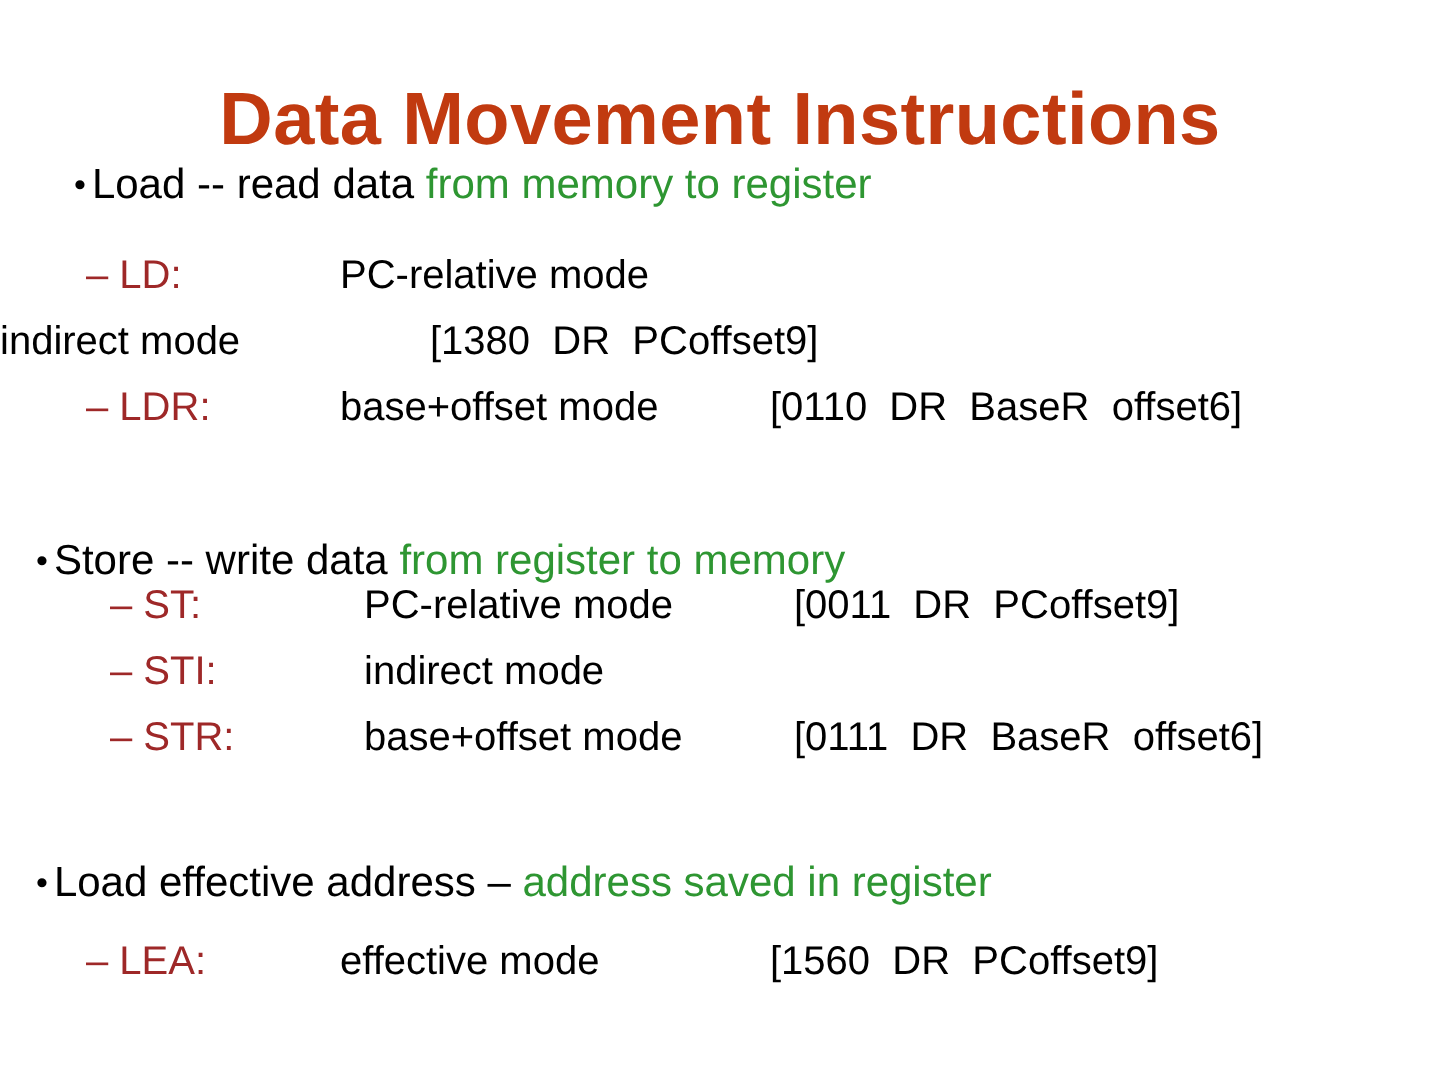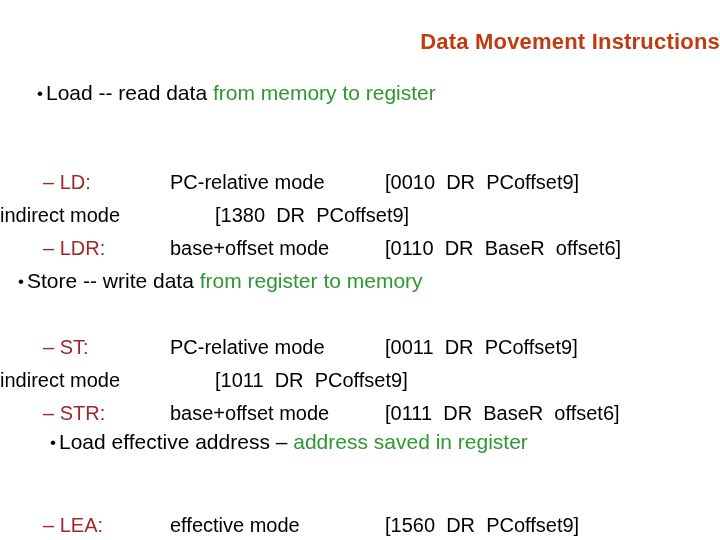--- a/index.html
+++ b/index.html
@@ -7,44 +7,44 @@
     width: 720px; height: 540px;
     background: var(--background, #FFFFFF);
     font-family: "Liberation Sans", sans-serif;
     position: relative;
     overflow: hidden;
     color: var(--body-text, #000000);
   }
   .slide-title {
     position: absolute;
     top: 14px; left: 0; right: 0;
-    text-align: right;
-    font-size: 22px;
+    text-align: center;
+    font-size: 37px;
     font-weight: bold;
     color: var(--title, #C13A10);
     letter-spacing: 0.2px;
   }
   .bullet-line {
     position: absolute;
     left: 18px; right: 10px;
     font-size: 21px;
     white-space: pre;
   }
   .bullet-line .marker {
     font-size: 17px;
     margin-right: 3px;
     vertical-align: 1px;
   }
   .bullet-line .lead-green { color: var(--highlight-green, #2E9632); }
   #bullet-1 { top: 81px; margin-left: 19px; }
   #bullet-2 { top: 269px; }
-  #bullet-3 { top: 430px; margin-left: 32px; }
-  .rows-group { position: absolute; left: 0; right: 12px; margin-top: 44px; }
+  #bullet-3 { top: 430px; }
+  .rows-group { position: absolute; left: 0; right: 12px; }
   #rows-1 { top: 122px; }
-  #rows-2 { top: 287px; }
+  #rows-2 { top: 287px; padding-left: 12px; }
   #rows-3 { top: 465px; }
   .instruction-row {
     display: flex;
     height: 33px;
     line-height: 33px;
     font-size: 20px;
   }
   .mnemonic-cell {
     padding-left: 43px;
     width: 127px;
@@ -66,21 +66,20 @@
 <body>
 
 <h1 class="slide-title">Data Movement Instructions</h1>
 
 <div class="bullet-line" id="bullet-1"><span class="marker">•</span><span class="lead-black">Load -- read data </span><span class="lead-green">from memory to register</span></div>
 
 <div class="rows-group" id="rows-1">
   <div class="instruction-row">
     <span class="mnemonic-cell">– LD:</span>
     <span class="mode-cell">PC-relative mode</span>
-    <span class="encoding-cell">[0010  DR  PCoffset9]</span>
   </div>
   <div class="instruction-row">
     <span class="mode-cell">indirect mode</span>
     <span class="encoding-cell">[1380  DR  PCoffset9]</span>
   </div>
   <div class="instruction-row">
     <span class="mnemonic-cell">– LDR:</span>
     <span class="mode-cell">base+offset mode</span>
     <span class="encoding-cell">[0110  DR  BaseR  offset6]</span>
   </div>
@@ -88,22 +87,22 @@
 
 <div class="bullet-line" id="bullet-2"><span class="marker">•</span><span class="lead-black">Store -- write data </span><span class="lead-green">from register to memory</span></div>
 
 <div class="rows-group" id="rows-2">
   <div class="instruction-row">
     <span class="mnemonic-cell">– ST:</span>
     <span class="mode-cell">PC-relative mode</span>
     <span class="encoding-cell">[0011  DR  PCoffset9]</span>
   </div>
   <div class="instruction-row">
+    <span class="mnemonic-cell">– STI:</span>
     <span class="mode-cell">indirect mode</span>
-    <span class="encoding-cell">[1011  DR  PCoffset9]</span>
   </div>
   <div class="instruction-row">
     <span class="mnemonic-cell">– STR:</span>
     <span class="mode-cell">base+offset mode</span>
     <span class="encoding-cell">[0111  DR  BaseR  offset6]</span>
   </div>
 </div>
 
 <div class="bullet-line" id="bullet-3"><span class="marker">•</span><span class="lead-black">Load effective address – </span><span class="lead-green">address saved in register</span></div>
 

